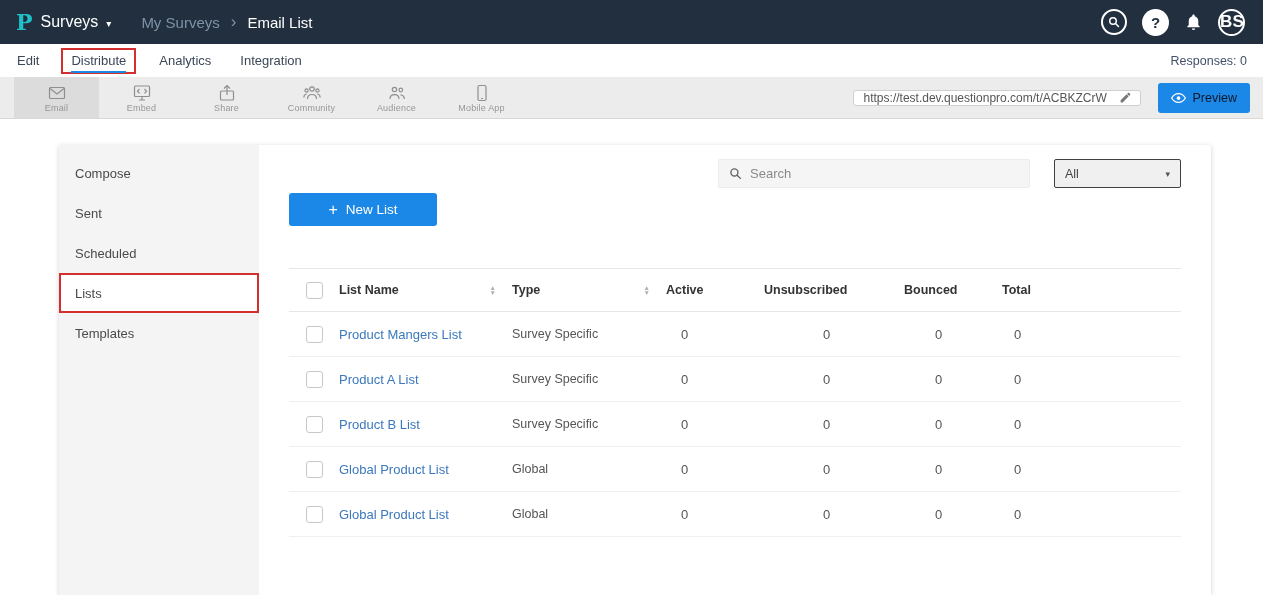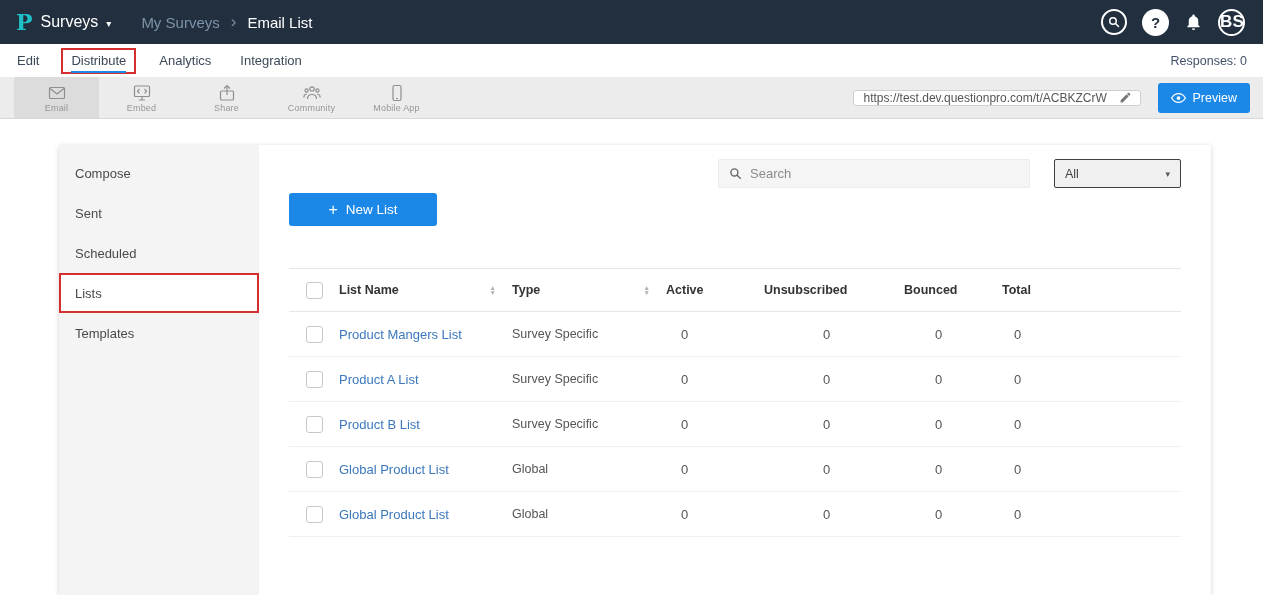--- a/index.html
+++ b/index.html
@@ -75,21 +75,21 @@
     background: #fff; border: 1px solid #cfcfcf; border-radius: 3px;
     display: flex; align-items: center; padding: 0 6px 0 10px;
   }
   .url-box input {
     flex: 1; border: none; outline: none; font-size: 12px; color: #555;
     background: transparent; font-family: "Liberation Sans", sans-serif;
   }
   .url-edit-btn { background: none; border: none; cursor: pointer; display: grid; place-items: center; padding: 2px; }
   .preview-btn {
     margin: 0 13px 0 17px; align-self: center; height: 30px;
-    background: #1b87e6; border: none; border-radius: 3px; color: #ffffff;
+    background: #1b87e6; border: none; border-radius: 3px; color: #0f172a;
     display: flex; align-items: center; gap: 7px; padding: 0 13px;
     font-size: 12.5px; cursor: pointer; font-family: "Liberation Sans", sans-serif;
   }
 
   
   .card {
     position: absolute; left: 59px; top: 145px; width: 1152px; height: 450px;
     background: #fff; box-shadow: 0 1px 5px rgba(0,0,0,.18);
     display: flex; border-radius: 2px 2px 0 0;
   }
@@ -225,20 +225,29 @@
   </div>
   <div class="channel">
     <svg width="22" height="20" viewBox="0 0 20 20" fill="none" stroke="#8f8f8f" stroke-width="1.2">
         <circle cx="10" cy="6" r="2.2"></circle>
         <path d="M5.5 16c0-2.8 2-4.5 4.5-4.5s4.5 1.7 4.5 4.5"></path>
         <circle cx="4.6" cy="7.5" r="1.6"></circle>
         <circle cx="15.4" cy="7.5" r="1.6"></circle>
         <path d="M1.8 14.5c0-2 1.3-3.3 3-3.5M18.2 14.5c0-2-1.3-3.3-3-3.5"></path>
       </svg>
     <span class="channel-label">Community</span>
+  </div>
+  <div class="channel">
+    <svg width="22" height="20" viewBox="0 0 20 20" fill="none" stroke="#8f8f8f" stroke-width="1.2">
+        <circle cx="7.5" cy="6.5" r="2.2"></circle>
+        <path d="M3 16c0-2.7 2-4.3 4.5-4.3s4.5 1.6 4.5 4.3"></path>
+        <circle cx="13.8" cy="7" r="1.8"></circle>
+        <path d="M13.5 11.8c2.2.2 3.8 1.8 3.8 4.2"></path>
+      </svg>
+    <span class="channel-label">Audience</span>
   </div>
   <div class="channel">
     <svg width="22" height="20" viewBox="0 0 20 20" fill="none" stroke="#8f8f8f" stroke-width="1.2">
         <rect x="6" y="2.5" width="8" height="15" rx="1.5"></rect>
         <path d="M9 15.5h2"></path>
       </svg>
     <span class="channel-label">Mobile App</span>
   </div>
 
   <div class="url-box">

